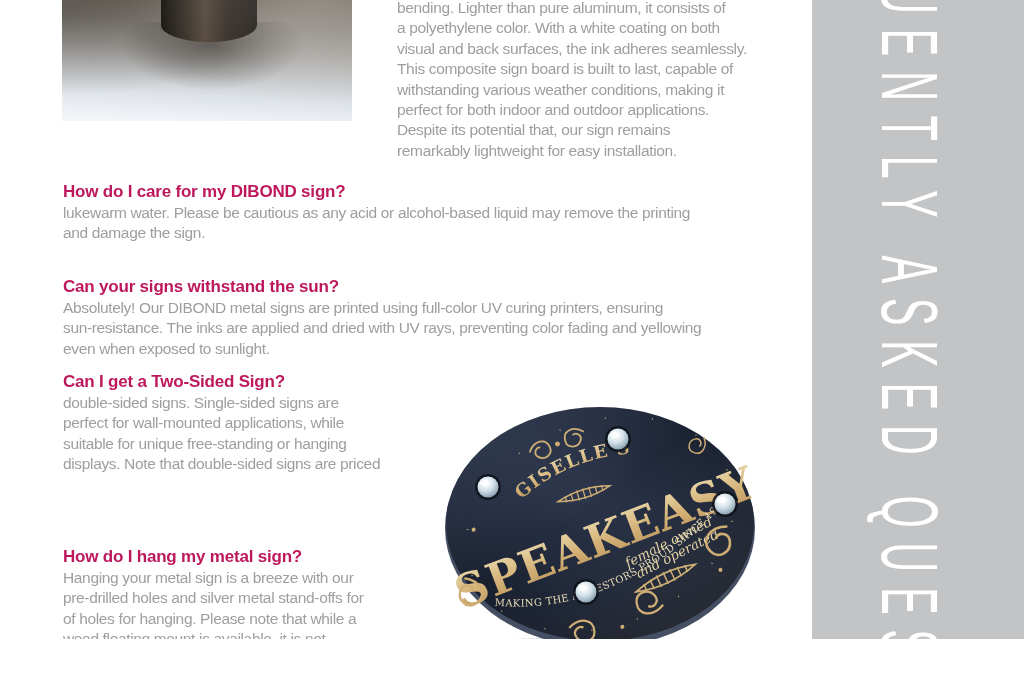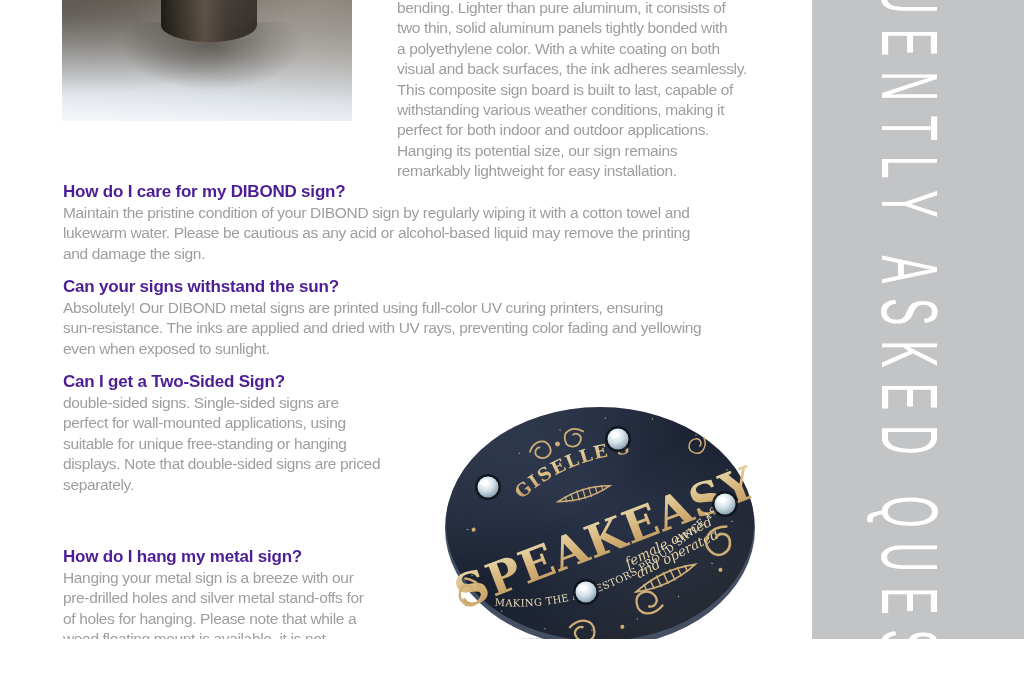--- a/index.html
+++ b/index.html
@@ -17,21 +17,21 @@
                radial-gradient(ellipse at 0% 8%,rgba(32,29,24,0.38),transparent 55%);}
   .cyl-shadow{position:absolute;left:55px;top:22px;width:190px;height:70px;
     background:radial-gradient(ellipse at 50% 32%,rgba(38,32,26,0.55),rgba(38,32,26,0) 68%);}
   .cyl{position:absolute;left:99px;top:-16px;width:96px;height:58px;
     background:linear-gradient(90deg,#17130f 0%,#3a322a 25%,#584a3c 45%,#2f2720 70%,#1a1511 100%);
     border-radius:0 0 48px 48px / 0 0 17px 17px;}
   
   .intro{position:absolute;left:397px;top:-2px;}
   .bline{font-size:15.5px;line-height:20.4px;letter-spacing:-0.35px;color:#9e9e9e;white-space:nowrap;}
   .faq{position:absolute;left:63px;}
-  .faq h2{margin:0 0 1px 0;font-size:17px;line-height:21px;letter-spacing:-0.2px;color:#4c1d95;font-weight:700;white-space:nowrap;}
+  .faq h2{margin:0 0 1px 0;font-size:17px;line-height:21px;letter-spacing:-0.2px;color:#be185d;font-weight:700;white-space:nowrap;}
   .s0{top:181px}.s1{top:276px}.s2{top:371px}.s3{top:546px}
   
   .sidebar{position:absolute;left:812px;top:0;width:212px;height:683px;background:#c3c4c6;overflow:hidden;}
   .vtext{
     position:absolute;left:137px;top:-16px;height:80px;line-height:80px;
     color:#ffffff;font-size:80px;font-weight:400;letter-spacing:28px;white-space:nowrap;
     transform:rotate(90deg) scaleX(0.52);transform-origin:left top;
   }
   
   .sign{position:absolute;left:428px;top:398px;}
@@ -43,51 +43,48 @@
 <div class="page">
 
   <div class="photo">
     <div class="cyl-shadow"></div>
     <div class="cyl"></div>
     <div class="vignette"></div>
   </div>
 
   <div class="intro">
     <div class="bline">bending. Lighter than pure aluminum, it consists of</div>
-    <div class="bline">two thin, solid aluminum panels tightly bonded with</div>
     <div class="bline">a polyethylene color. With a white coating on both</div>
     <div class="bline">visual and back surfaces, the ink adheres seamlessly.</div>
     <div class="bline">This composite sign board is built to last, capable of</div>
     <div class="bline">withstanding various weather conditions, making it</div>
     <div class="bline">perfect for both indoor and outdoor applications.</div>
-    <div class="bline">Hanging its potential size, our sign remains</div>
+    <div class="bline">Despite its potential that, our sign remains</div>
     <div class="bline">remarkably lightweight for easy installation.</div>
   </div>
 
   <section class="faq s0">
     <h2>How do I care for my DIBOND sign?</h2>
-    <div class="bline">Maintain the pristine condition of your DIBOND sign by regularly wiping it with a cotton towel and</div>
     <div class="bline">lukewarm water. Please be cautious as any acid or alcohol-based liquid may remove the printing</div>
     <div class="bline">and damage the sign.</div>
   </section>
 
   <section class="faq s1">
     <h2>Can your signs withstand the sun?</h2>
     <div class="bline">Absolutely! Our DIBOND metal signs are printed using full-color UV curing printers, ensuring</div>
     <div class="bline">sun-resistance. The inks are applied and dried with UV rays, preventing color fading and yellowing</div>
     <div class="bline">even when exposed to sunlight.</div>
   </section>
 
   <section class="faq s2">
     <h2>Can I get a Two-Sided Sign?</h2>
     <div class="bline">double-sided signs. Single-sided signs are</div>
-    <div class="bline">perfect for wall-mounted applications, using</div>
+    <div class="bline">perfect for wall-mounted applications, while</div>
     <div class="bline">suitable for unique free-standing or hanging</div>
     <div class="bline">displays. Note that double-sided signs are priced</div>
-    <div class="bline">separately.</div>
   </section>
 
   <section class="faq s3">
     <h2>How do I hang my metal sign?</h2>
     <div class="bline">Hanging your metal sign is a breeze with our</div>
     <div class="bline">pre-drilled holes and silver metal stand-offs for</div>
     <div class="bline">of holes for hanging. Please note that while a</div>
     <div class="bline">wood floating mount is available, it is not</div>
     <div class="bline">recommended for outdoor use.</div>
   </section>

